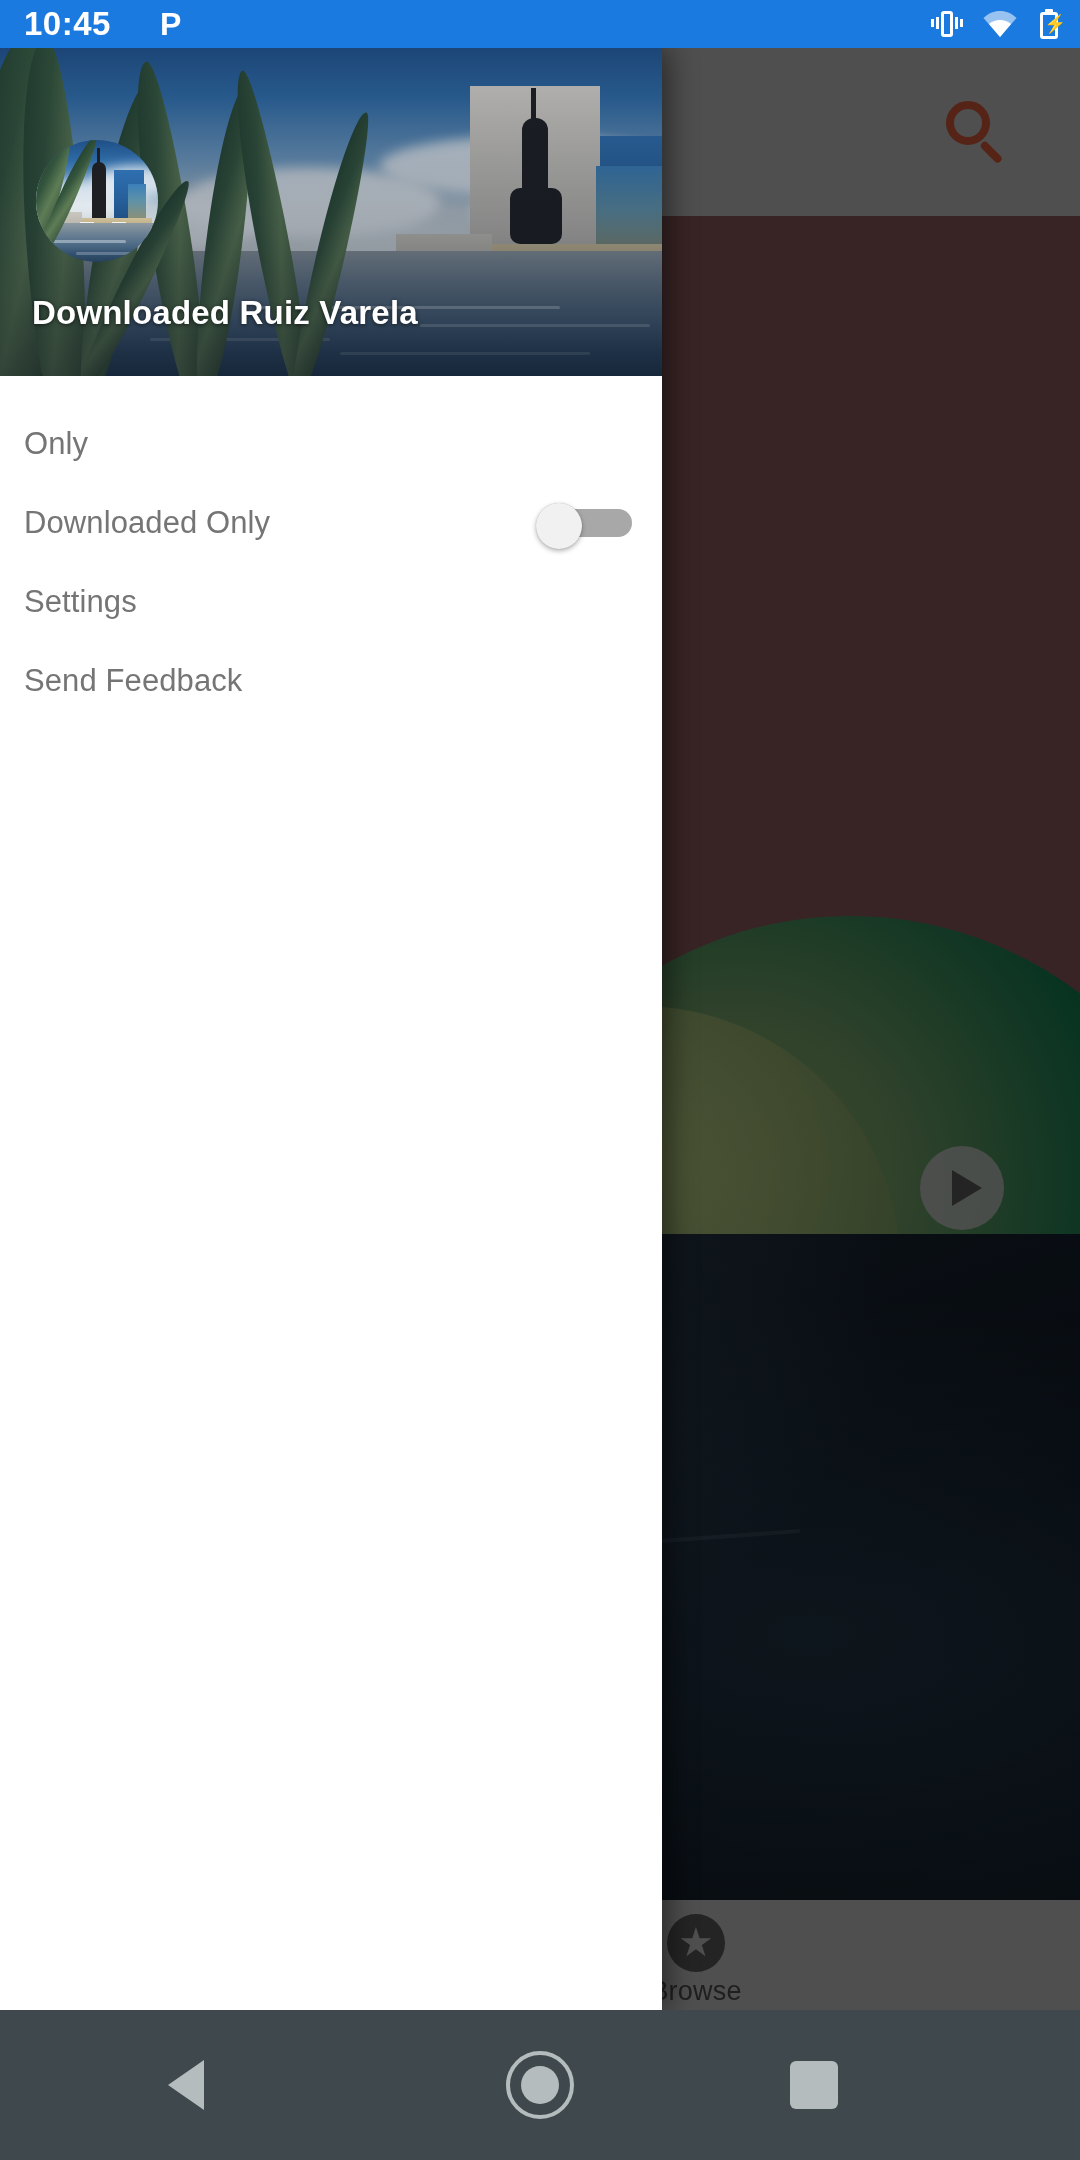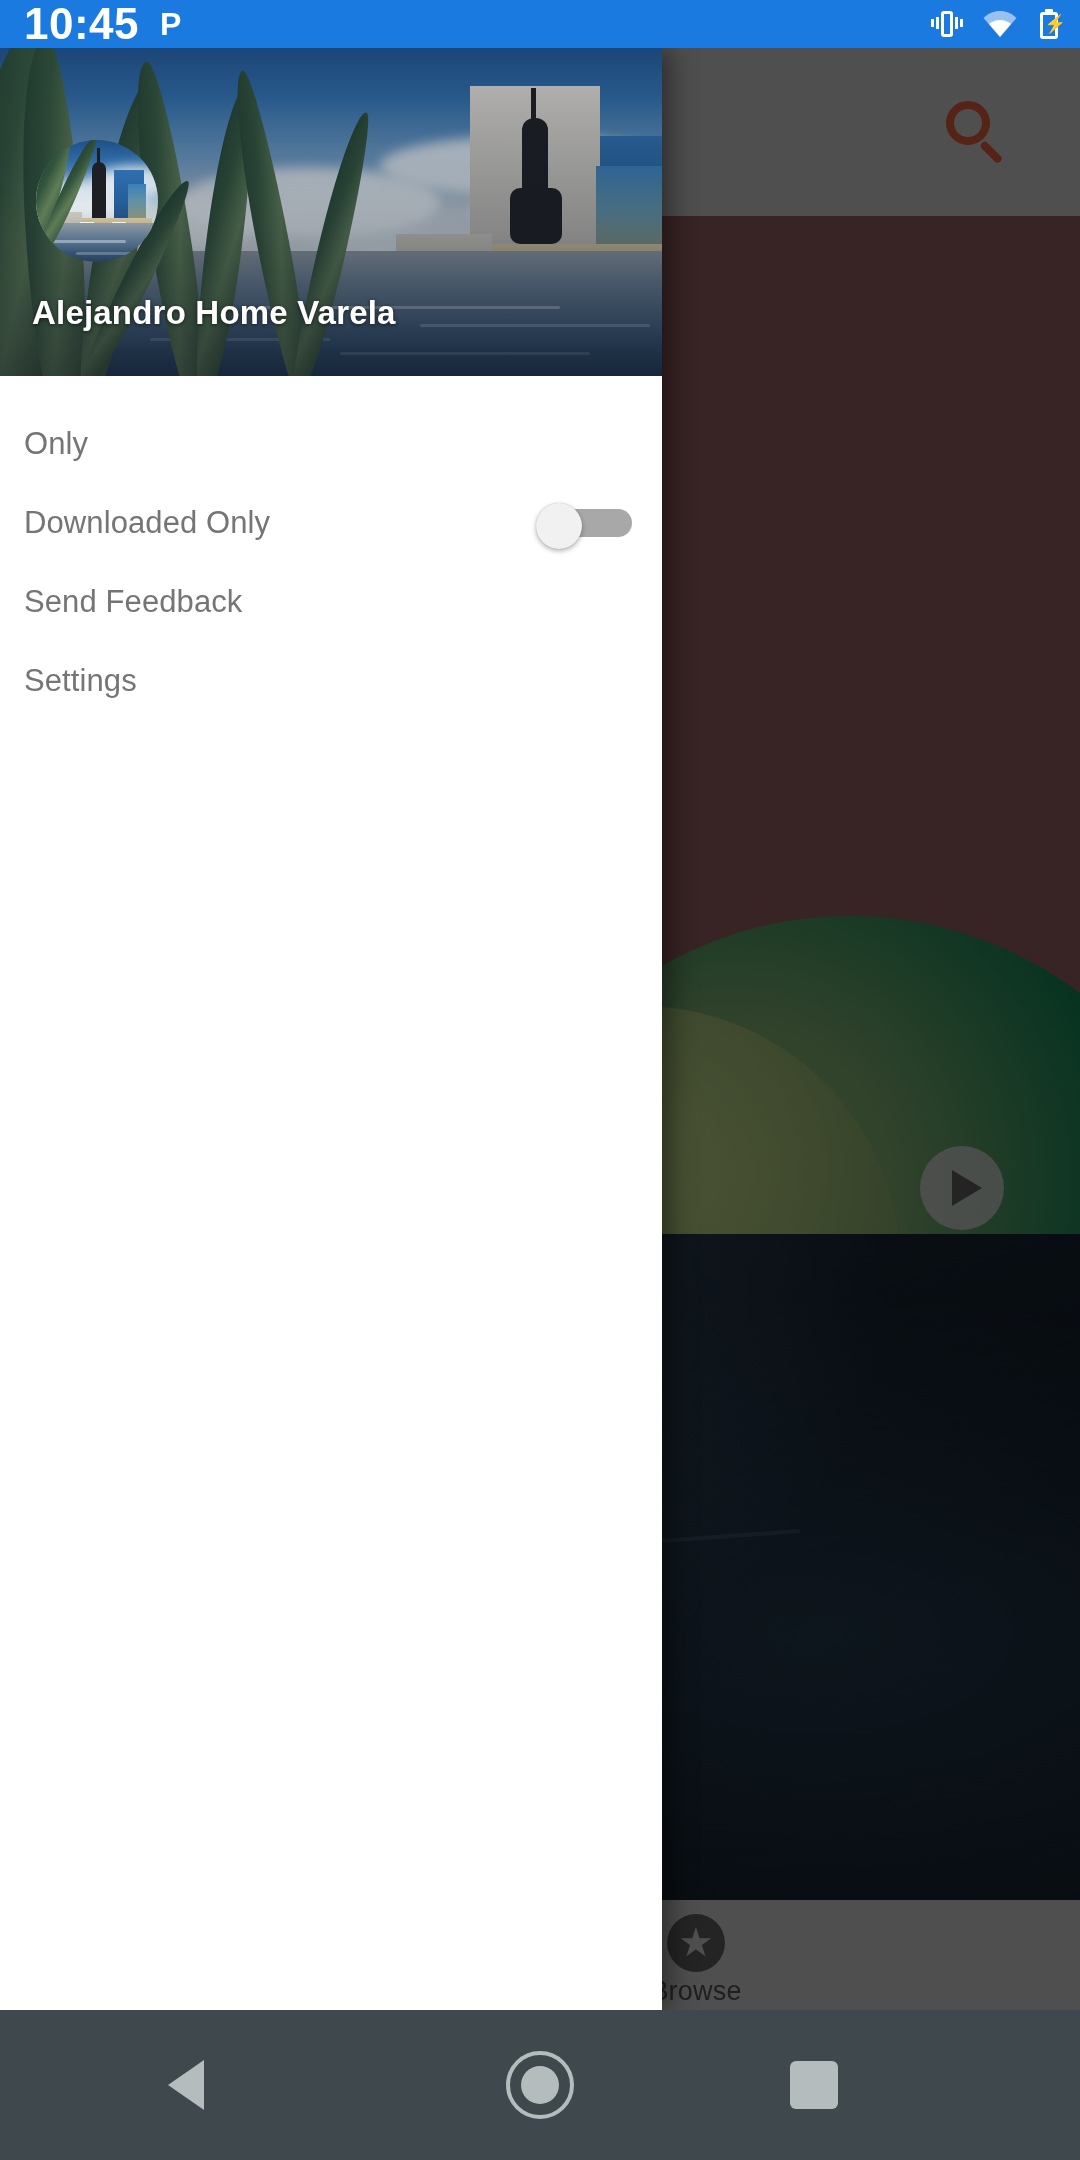--- a/index.html
+++ b/index.html
@@ -33,21 +33,21 @@
   .bg-bottomnav { position:absolute; left:0; top:1852px; width:1080px; height:110px; background:#808080; }
   .nav-tab { position:absolute; top:14px; width:220px; text-align:center; }
   .nav-tab .star-badge { width:58px; height:58px; border-radius:50%; background:#3a3a3a; margin:0 auto; position:relative; }
   .nav-tab .star-badge .star { position:absolute; left:50%; top:50%; transform:translate(-50%,-52%); font-size:40px; line-height:1; color:#808080; }
   .nav-tab .nav-label { margin-top:4px; font-size:27px; color:#333; letter-spacing:.2px; }
 
   .scrim { position:absolute; left:0; top:48px; width:1080px; height:1962px; background:rgba(0,0,0,0.38); }
 
   
   #statusbar { position:absolute; left:0; top:0; width:1080px; height:48px; background:#1b7ae0; z-index:50; }
-  #statusbar .clock { position:absolute; left:24px; top:50%; transform:translateY(-50%); color:#fff; font-size:44px; font-weight:600; letter-spacing:.5px; }
+  #statusbar .clock { position:absolute; left:24px; top:50%; transform:translateY(-50%); color:#fff; font-size:33px; font-weight:600; letter-spacing:.5px; }
   #statusbar .p-icon { position:absolute; left:160px; top:50%; transform:translateY(-50%); color:#fff; font-size:32px; font-weight:700; }
   #statusbar .sb-right { position:absolute; right:22px; top:0; height:48px; display:flex; align-items:center; gap:22px; }
 
   .ic-vibrate { position:relative; width:26px; height:30px; }
   .ic-vibrate .body { position:absolute; left:7px; top:2px; width:12px; height:26px; border:3px solid #fff; border-radius:3px; }
   .ic-vibrate .w { position:absolute; top:8px; width:3px; height:12px; background:#fff; }
   .ic-vibrate .w.l1 { left:2px; } .ic-vibrate .w.l2 { left:-3px; height:8px; top:10px; }
   .ic-vibrate .w.r1 { right:2px; } .ic-vibrate .w.r2 { right:-3px; height:8px; top:10px; }
 
   .ic-wifi { width:36px; height:28px; position:relative; }
@@ -243,46 +243,46 @@
           <div class="fall" style="left:44px;top:82px;width:14px;height:16px;"></div>
           <div class="fall" style="left:76px;top:82px;width:14px;height:16px;"></div>
           <div class="water"></div>
           <div class="waterline" style="left:10px;top:100px;width:80px;"></div>
           <div class="waterline" style="left:40px;top:112px;width:70px;opacity:.6;"></div>
           <div class="leaf" style="left:-4px;top:-16px;width:26px;height:150px;transform:rotate(16deg);"></div>
           <div class="leaf" style="left:22px;top:-10px;width:16px;height:140px;transform:rotate(24deg);"></div>
         </div>
       </div>
 
-      <div class="hdr-name">Alejandro Home Varela</div>
+      <div class="hdr-name">Downloaded Ruiz Varela</div>
     </div>
 
     <div class="drawer-list">
 
       <div class="gap-a"></div>
 
       <div class="drawer-item">
         <span class="label">Only</span>
       </div>
 
       <div class="drawer-item">
         <span class="label">Downloaded Only</span>
         <span class="spacer"></span>
         <span class="switch">
           <span class="track"></span>
           <span class="thumb"></span>
         </span>
       </div>
 
       <div class="drawer-item">
+        <span class="label">Settings</span>
+      </div>
+
+      <div class="drawer-item">
         <span class="label">Send Feedback</span>
-      </div>
-
-      <div class="drawer-item">
-        <span class="label">Settings</span>
       </div>
 
     </div>
   </div>
 
   <div id="sysnav">
     <div class="btn back"></div>
     <div class="btn home">
         <i></i>
       </div>

